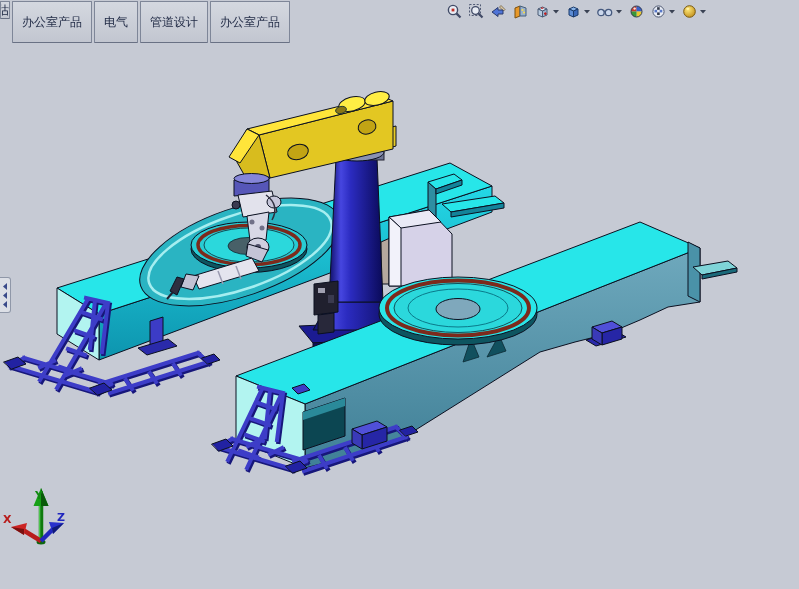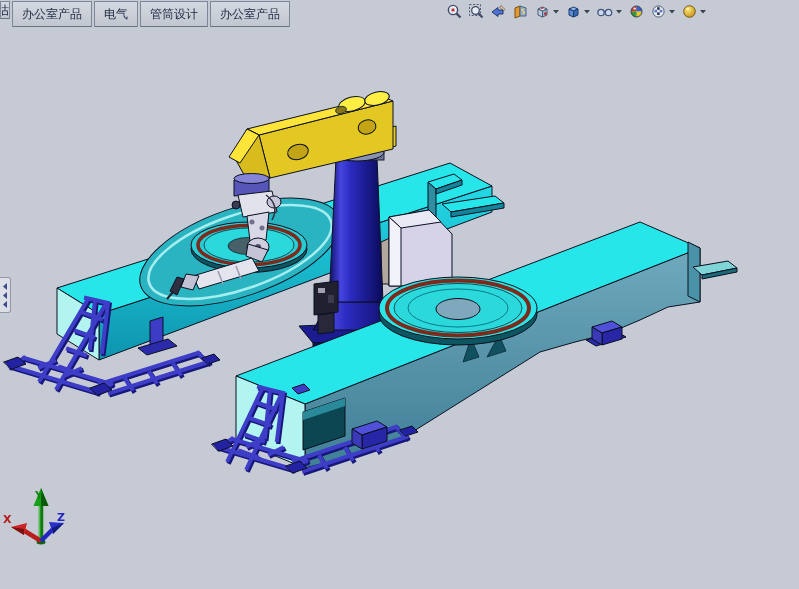--- a/index.html
+++ b/index.html
@@ -5,21 +5,21 @@
   html,body{margin:0;padding:0;}
   .stage{position:relative;width:799px;height:589px;background:#c6cad4;overflow:hidden;
          font-family:"DejaVu Sans",sans-serif;}
   
   .toolbar{position:absolute;top:0;left:0;width:799px;height:22px;display:flex;
            justify-content:space-between;align-items:flex-start;}
   .tabs{display:flex;gap:2px;padding-top:1px;}
   .tab{height:16px;border:1px solid #7e8698;border-bottom-color:#697184;
        background:linear-gradient(#d4d8e0,#c2c6d0);
        display:flex;align-items:center;justify-content:center;
-       padding:4px 9px;font-size:12px;color:#1d2742;white-space:nowrap;
+       padding:12px 9px;font-size:12px;color:#1d2742;white-space:nowrap;
        border-radius:1px;cursor:default;}
   .tab.partial{width:8px;padding:0;overflow:hidden;justify-content:flex-end;}
   .viewtools{display:flex;align-items:center;gap:5px;margin:2px 92px 0 0;}
   .vt-btn{display:flex;align-items:center;height:18px;cursor:default;}
   .vt-btn svg{display:block;}
   .dd{margin-left:1px;display:block;}
   
   .flyout{position:absolute;left:0;top:277px;width:10px;height:34px;
           background:#dcdfe6;border:1px solid #8f97a8;border-left:none;
           border-radius:0 3px 3px 0;display:flex;align-items:center;justify-content:center;}
@@ -215,21 +215,21 @@
     </g>
   </svg>
 
   <div class="toolbar">
     <div class="tabs">
       <div class="tab partial">
         <span>评估</span>
         </div>
       <div class="tab">办公室产品</div>
       <div class="tab">电气</div>
-      <div class="tab">管筒设计</div>
+      <div class="tab">管道设计</div>
       <div class="tab">办公室产品</div>
     </div>
 
     <div class="viewtools">
       <div class="vt-btn">
         <svg width="17" height="17">
           <circle cx="7" cy="7" r="4.6" fill="#e8ecf4" stroke="#404a66" stroke-width="1.4"></circle>
           <rect x="5.6" y="5.6" width="2.8" height="2.8" fill="#c03028"></rect>
           <line x1="10.4" y1="10.4" x2="14.5" y2="14.5" stroke="#404a66" stroke-width="2.2"></line>
         </svg>

